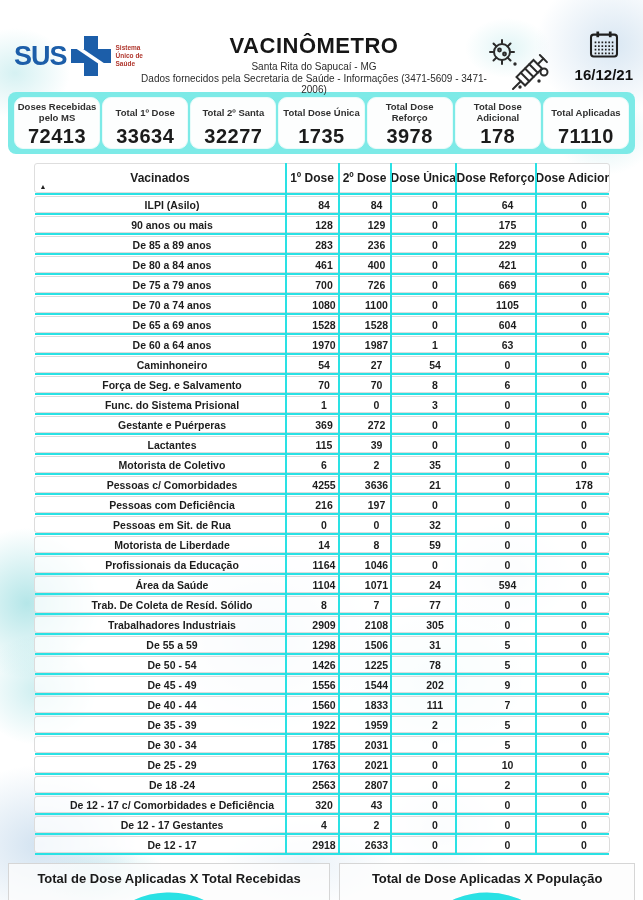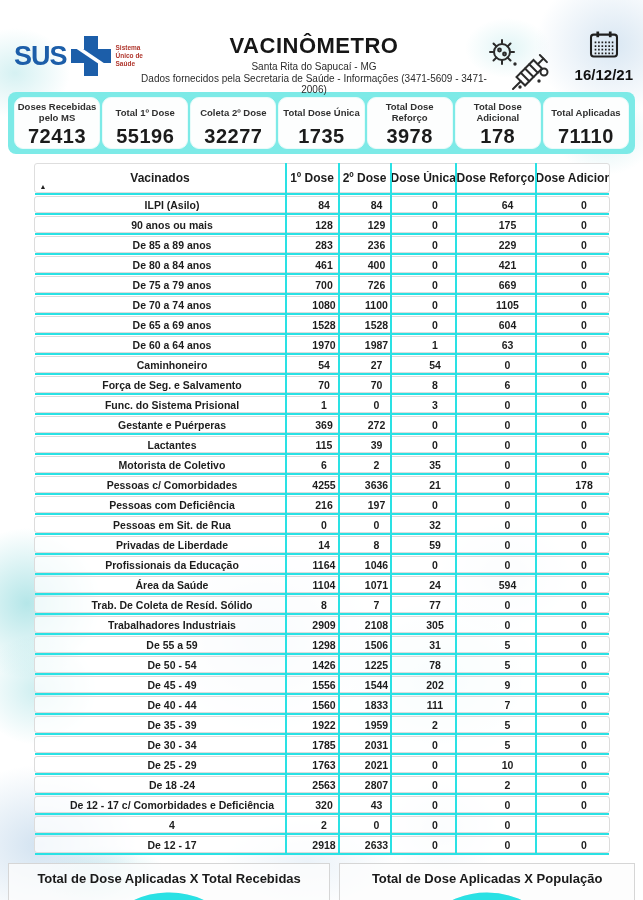--- a/index.html
+++ b/index.html
@@ -170,24 +170,24 @@
       </div>
     </header>
 
     <section class="stats-strip">
         <div class="stat-card">
           <div class="stat-label">Doses Recebidas pelo MS</div>
           <div class="stat-value">72413</div>
         </div>
         <div class="stat-card">
           <div class="stat-label">Total 1º Dose</div>
-          <div class="stat-value">55196</div>
-        </div>
-        <div class="stat-card">
-          <div class="stat-label">Coleta 2º Dose</div>
+          <div class="stat-value">33634</div>
+        </div>
+        <div class="stat-card">
+          <div class="stat-label">Total 2º Santa</div>
           <div class="stat-value">32277</div>
         </div>
         <div class="stat-card">
           <div class="stat-label">Total Dose Única</div>
           <div class="stat-value">1735</div>
         </div>
         <div class="stat-card">
           <div class="stat-label">Total Dose Reforço</div>
           <div class="stat-value">3978</div>
         </div>
@@ -342,21 +342,21 @@
           </div>
           <div class="t-row">
             <div class="t-cell">Pessoas em Sit. de Rua</div>
             <div class="t-cell">0</div>
             <div class="t-cell">0</div>
             <div class="t-cell">32</div>
             <div class="t-cell">0</div>
             <div class="t-cell">0</div>
           </div>
           <div class="t-row">
-            <div class="t-cell">Privadas de Liberdade</div>
+            <div class="t-cell">Motorista de Liberdade</div>
             <div class="t-cell">14</div>
             <div class="t-cell">8</div>
             <div class="t-cell">59</div>
             <div class="t-cell">0</div>
             <div class="t-cell">0</div>
           </div>
           <div class="t-row">
             <div class="t-cell">Profissionais da Educação</div>
             <div class="t-cell">1164</div>
             <div class="t-cell">1046</div>
@@ -454,20 +454,21 @@
           </div>
           <div class="t-row">
             <div class="t-cell">De 12 - 17 c/ Comorbidades e Deficiência</div>
             <div class="t-cell">320</div>
             <div class="t-cell">43</div>
             <div class="t-cell">0</div>
             <div class="t-cell">0</div>
             <div class="t-cell">0</div>
           </div>
           <div class="t-row">
+            <div class="t-cell">De 12 - 17 Gestantes</div>
             <div class="t-cell">4</div>
             <div class="t-cell">2</div>
             <div class="t-cell">0</div>
             <div class="t-cell">0</div>
             <div class="t-cell">0</div>
           </div>
           <div class="t-row">
             <div class="t-cell">De 12 - 17</div>
             <div class="t-cell">2918</div>
             <div class="t-cell">2633</div>

